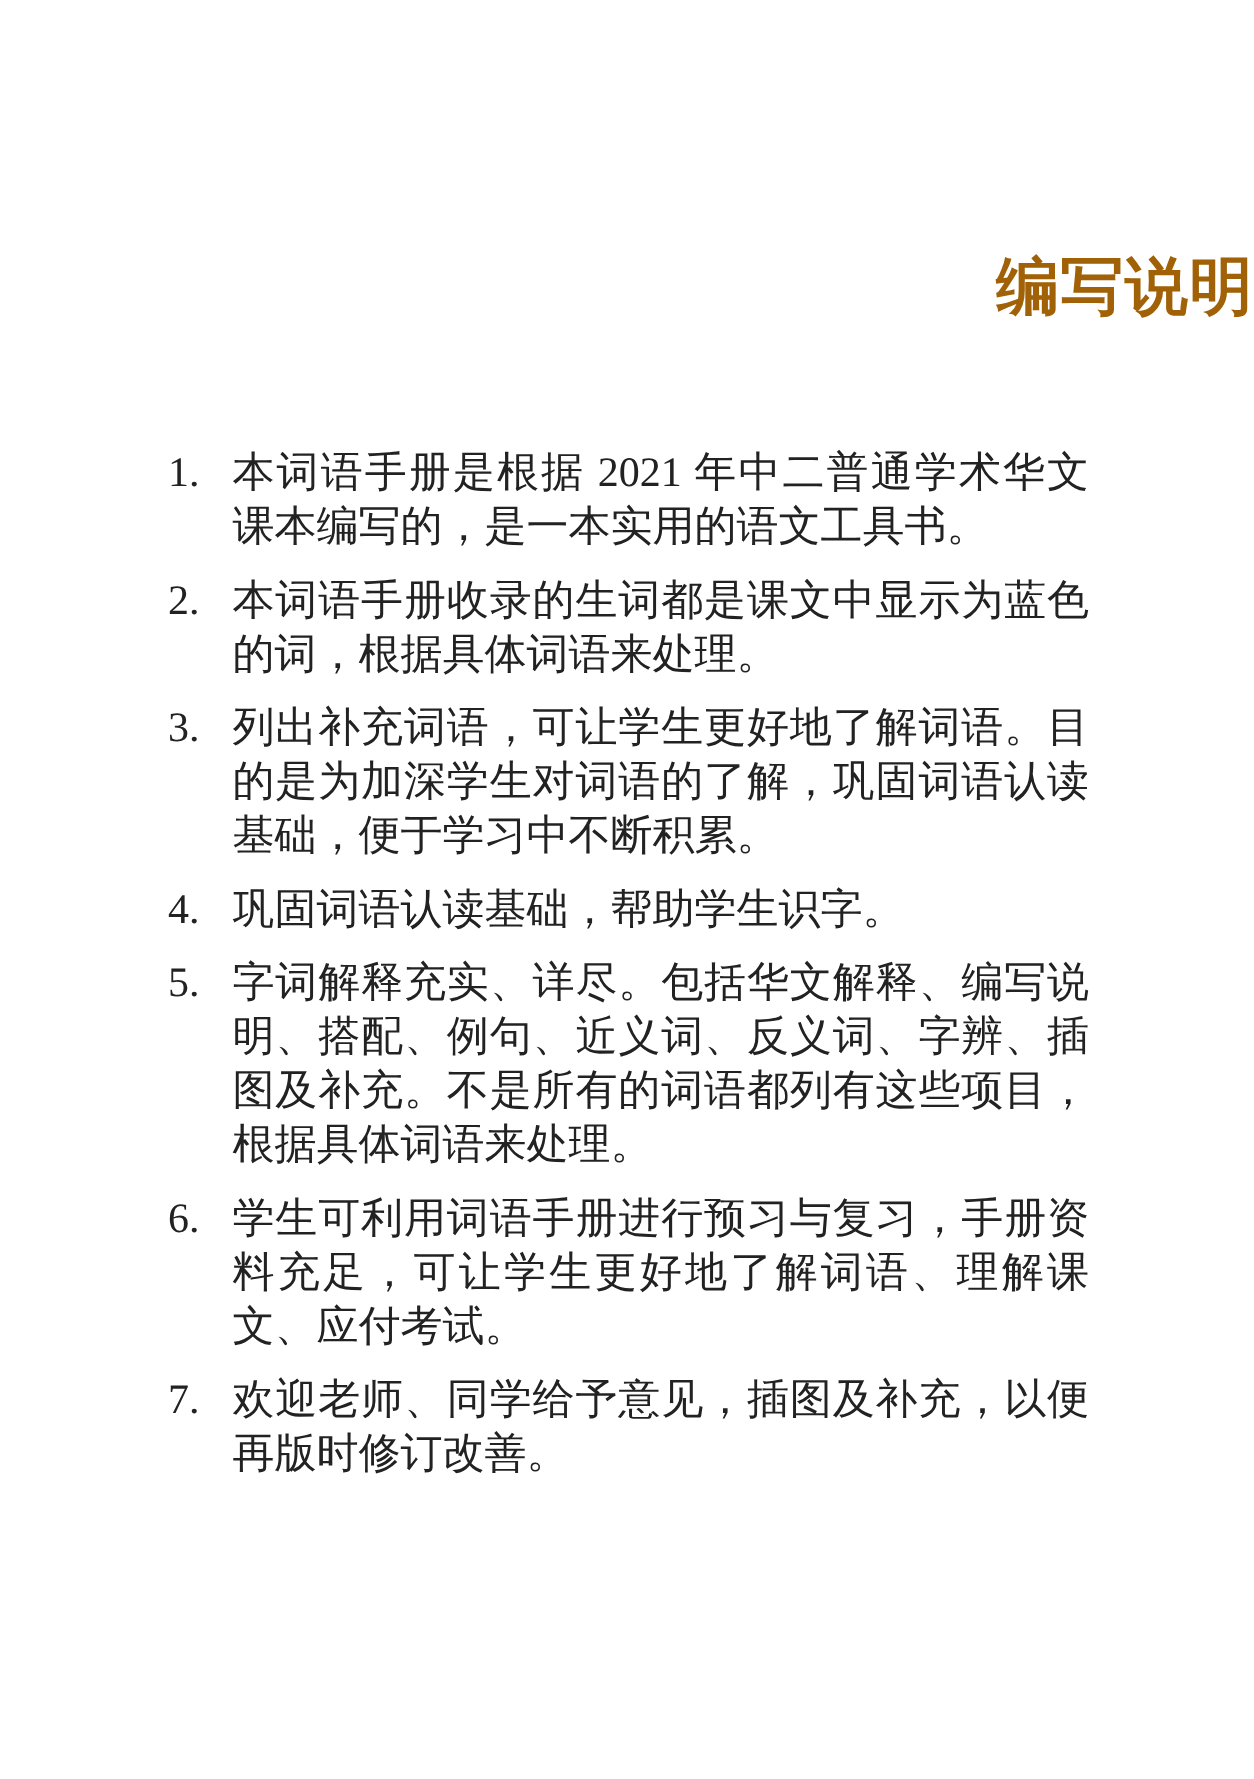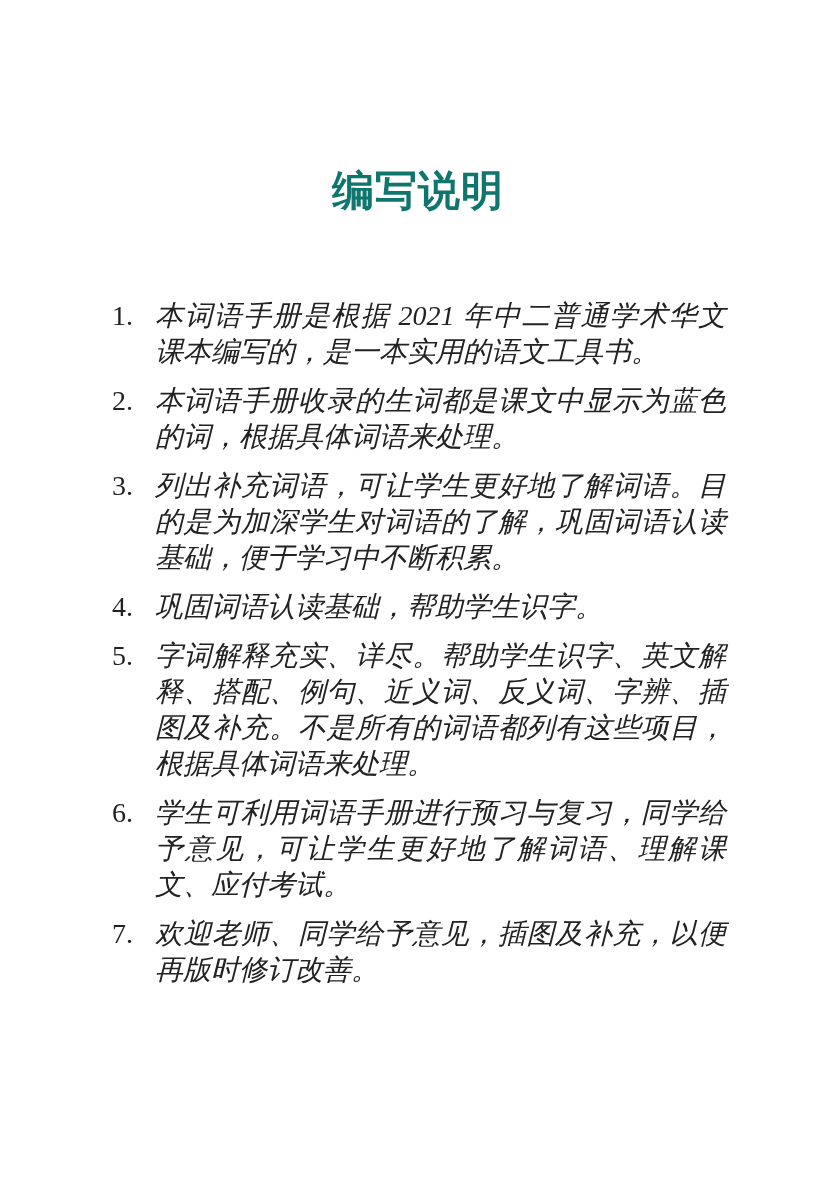--- a/index.html
+++ b/index.html
@@ -12,27 +12,27 @@
     width: 836px;
     height: 1186px;
     background: #ffffff;
     overflow: hidden;
     font-family: "Liberation Serif", "DejaVu Serif", serif;
     color: #222222;
   }
   .page-title {
     margin: 0;
     padding-top: 170px;
-    text-align: center;
+    text-align: right;
     font-family: "Liberation Sans", "DejaVu Sans", sans-serif;
     font-size: 42px;
     line-height: 42px;
     font-weight: 700;
     letter-spacing: 1px;
-    color: #0f766e;
+    color: #a16207;
   }
   .notes-list {
     margin: 86px 110px 0 112px;
     padding: 0;
     list-style: none;
   }
   .note-item {
     display: flex;
     align-items: flex-start;
     font-size: 28px;
@@ -40,21 +40,20 @@
     margin-bottom: 13px;
   }
   .note-number {
     flex: 0 0 43px;
     text-align: left;
   }
   .note-text {
     flex: 1 1 auto;
     text-align: justify;
     text-justify: inter-character;
-    font-style: italic;
   }
 </style>
 </head>
 <body>
 
 <div class="page">
   <h1 class="page-title">编写说明</h1>
 
   <ol class="notes-list">
     <li class="note-item">
@@ -68,24 +67,24 @@
     <li class="note-item">
       <span class="note-number">3.</span>
       <span class="note-text">列出补充词语，可让学生更好地了解词语。目的是为加深学生对词语的了解，巩固词语认读基础，便于学习中不断积累。</span>
     </li>
     <li class="note-item">
       <span class="note-number">4.</span>
       <span class="note-text">巩固词语认读基础，帮助学生识字。</span>
     </li>
     <li class="note-item">
       <span class="note-number">5.</span>
-      <span class="note-text">字词解释充实、详尽。帮助学生识字、英文解释、搭配、例句、近义词、反义词、字辨、插图及补充。不是所有的词语都列有这些项目，根据具体词语来处理。</span>
+      <span class="note-text">字词解释充实、详尽。包括华文解释、编写说明、搭配、例句、近义词、反义词、字辨、插图及补充。不是所有的词语都列有这些项目，根据具体词语来处理。</span>
     </li>
     <li class="note-item">
       <span class="note-number">6.</span>
-      <span class="note-text">学生可利用词语手册进行预习与复习，同学给予意见，可让学生更好地了解词语、理解课文、应付考试。</span>
+      <span class="note-text">学生可利用词语手册进行预习与复习，手册资料充足，可让学生更好地了解词语、理解课文、应付考试。</span>
     </li>
     <li class="note-item">
       <span class="note-number">7.</span>
       <span class="note-text">欢迎老师、同学给予意见，插图及补充，以便再版时修订改善。</span>
     </li>
   </ol>
 </div>
 
 </body></html>

